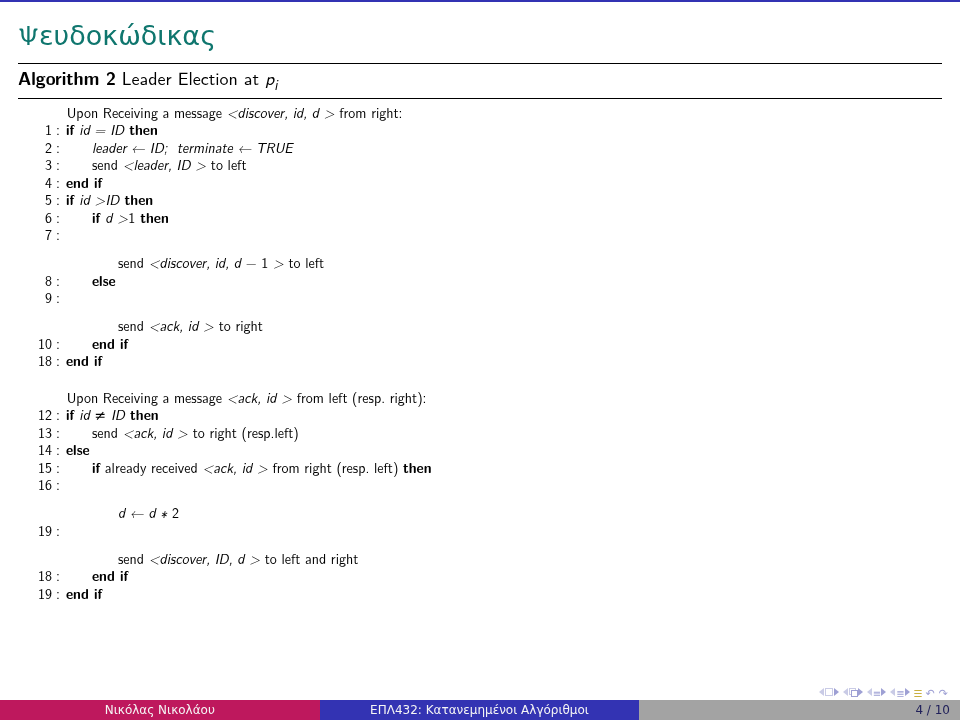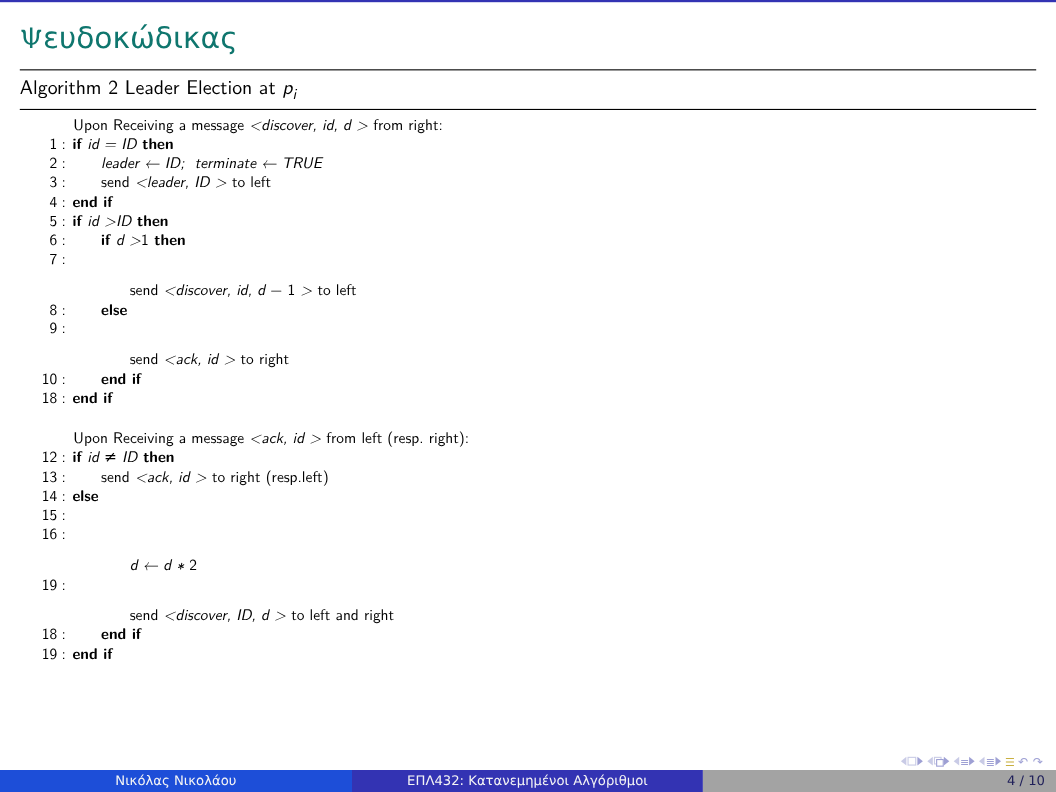--- a/index.html
+++ b/index.html
@@ -27,21 +27,21 @@
     color: #0f766e;
     font-size: 27px;
     font-weight: 400;
     margin: 6px 0 10px 0;
     font-family: "Latin Modern Sans", "DejaVu Sans", Arial, sans-serif;
   }
   .algo-title {
     font-size: 18px;
     margin-bottom: 3px;
   }
-  .algo-title b { font-weight: normal; }
+  .algo-title b { font-weight: bold; }
   .sub { font-style: italic; font-size: 0.78em; vertical-align: sub; }
   .rule-top { border-top: 1.2px solid #000; height:0; margin-top:2px; }
   .rule-thin { border-top: 0.7px solid #000; height:0; margin-top:4px; margin-bottom:5px; }
   .codeblock {
     font-size: 14px;
     line-height: 1.25;
   }
   .line {
     display: flex;
     white-space: pre;
@@ -62,21 +62,21 @@
     position: absolute;
     left: 0; right: 0;
     bottom: 0;
     height: 20px;
     display: flex;
     font-size: 12px;
     color: #f5f5f5;
     font-family: "DejaVu Sans", Arial, sans-serif;
   }
   .footer .left {
-    background: #1d4ed8;
+    background: #be185d;
     flex: 0 0 33.3%;
     display:flex; align-items:center; justify-content:center;text-align:center;
   }
   .footer .mid {
     background: #3333b3;
     flex: 0 0 33.3%;
     display:flex; align-items:center; justify-content:center;
   }
   .footer .right {
     background: #a3a3a3;
@@ -147,21 +147,21 @@
   <div style="height:16px"></div>
 
   <div class="codeblock">
     <div class="line event-header">
       <span class="ln"></span><span class="colon"> </span>
       <span class="ind0"><span>Upon Receiving a message </span><span class="it">&lt;ack, id &gt;</span><span> from left (resp. right):</span></span>
     </div>
     <div class="line"><span class="ln">12</span><span class="colon">:</span><span class="ind0"><span class="kw">if </span><span class="it">id ≠ ID</span><span class="kw"> then</span></span></div>
     <div class="line"><span class="ln">13</span><span class="colon">:</span><span class="ind1"><span>send </span><span class="it">&lt;ack, id &gt;</span><span> to right (resp.left)</span></span></div>
     <div class="line"><span class="ln">14</span><span class="colon">:</span><span class="ind0"><span class="kw">else</span></span></div>
-    <div class="line"><span class="ln">15</span><span class="colon">:</span></div>
+    <div class="line"><span class="ln">15</span><span class="colon">:</span><span class="ind1"><span class="kw">if</span><span> already received </span><span class="it">&lt;ack, id &gt;</span><span> from right (resp. left) </span><span class="kw">then</span></span></div>
     <div class="line"><span class="ln">16</span><span class="colon">:</span><span class="ind2"><span class="it">d ← d ∗ </span><span>2</span></span></div>
     <div class="line"><span class="ln">19</span><span class="colon">:</span><span class="ind2"><span>send </span><span class="it">&lt;discover, ID, d &gt;</span><span> to left and right</span></span></div>
     <div class="line"><span class="ln">18</span><span class="colon">:</span><span class="ind1"><span class="kw">end if</span></span></div>
     <div class="line"><span class="ln">19</span><span class="colon">:</span><span class="ind0"><span class="kw">end if</span></span></div>
   </div>
 </div>
 
 <div class="navbar">
   <span class="navgroup">
     <span class="tri tri-left g-outer"></span>

